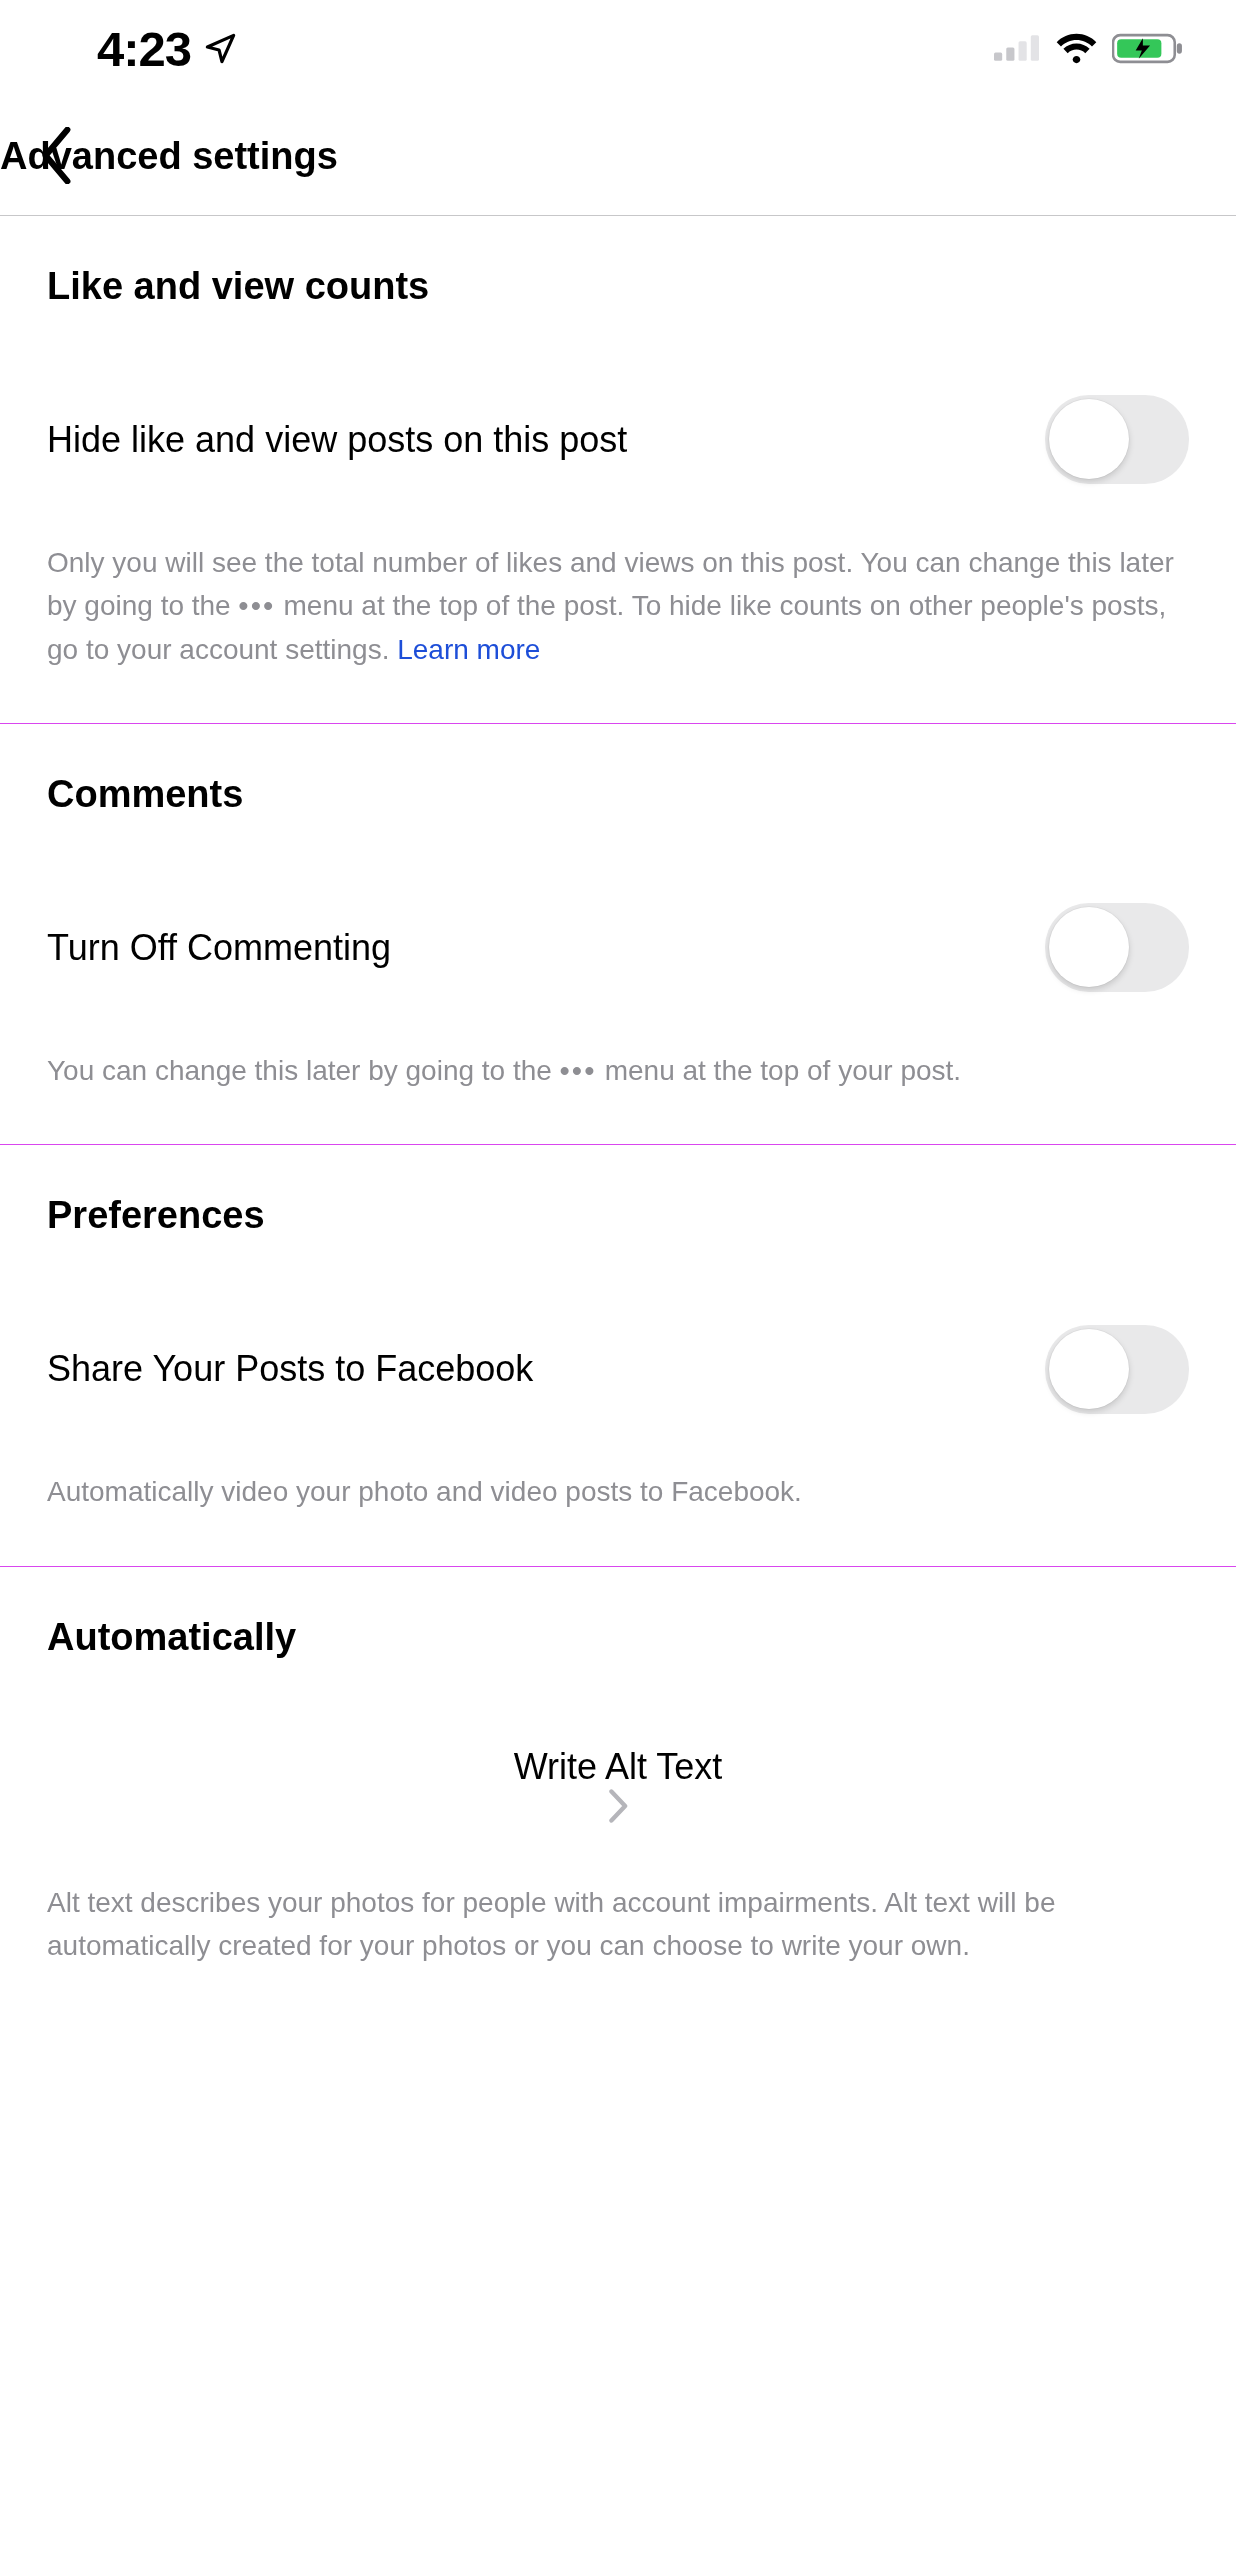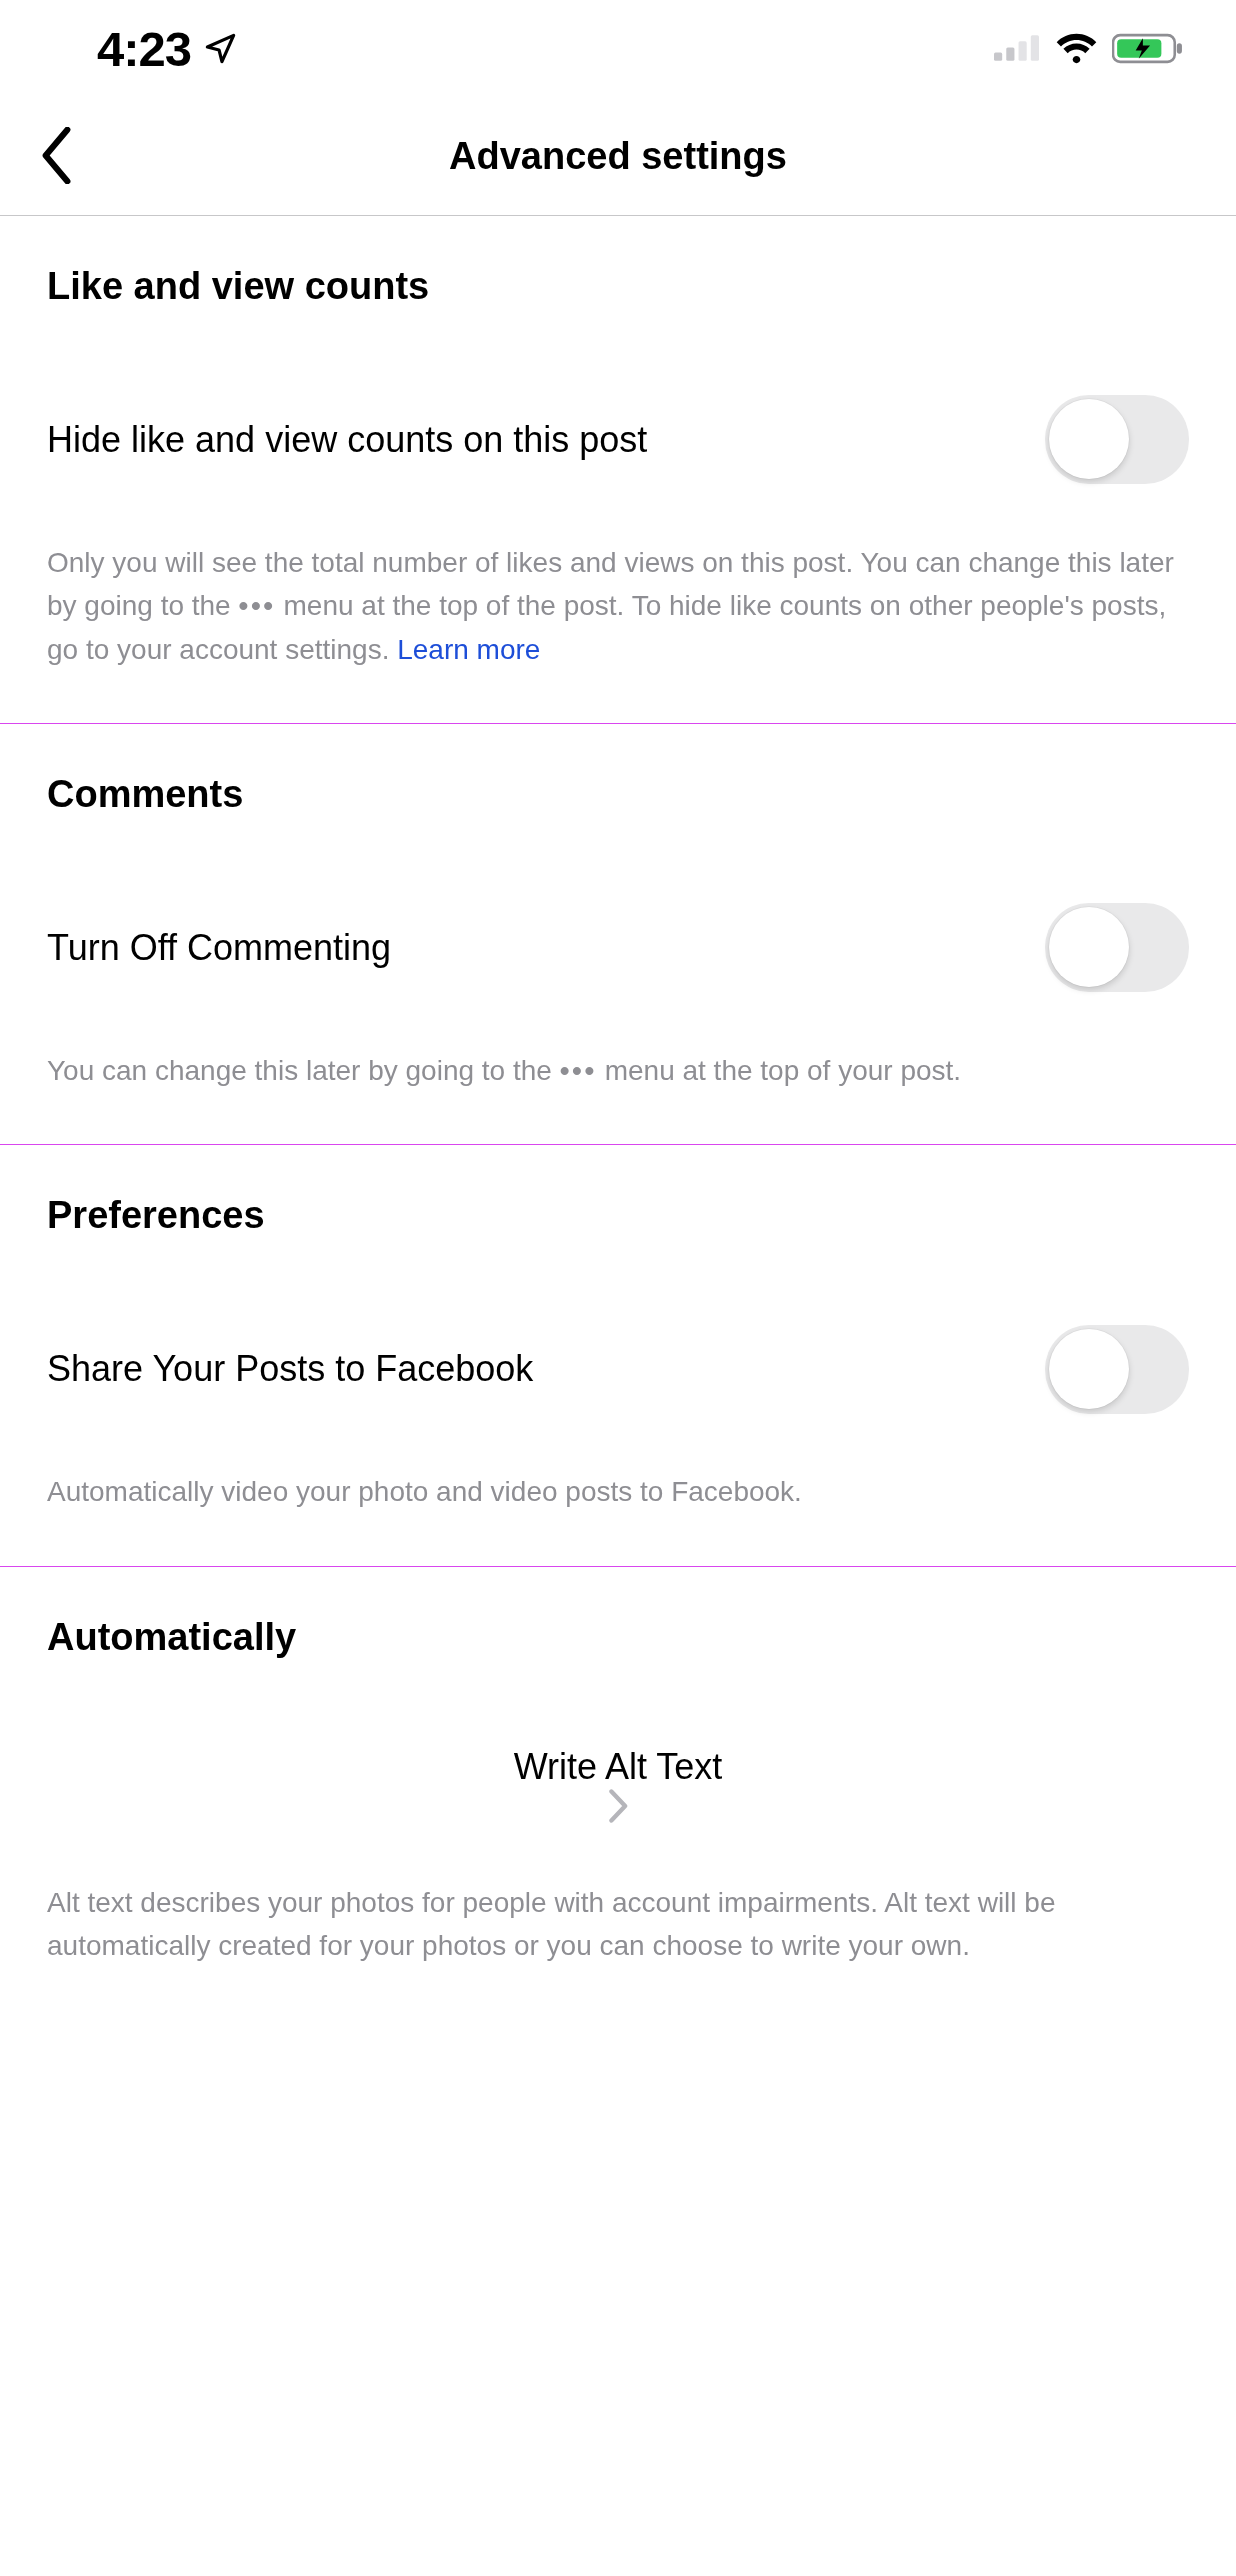--- a/index.html
+++ b/index.html
@@ -39,21 +39,21 @@
     align-items: center;
     gap: 14.4px;
   }
 
   
   .header {
     position: relative;
     height: 118px;
     display: flex;
     align-items: center;
-    justify-content: center;
+    justify-content: flex-start;
     border-bottom: 1px solid #c7c7c9;
   }
   .back-btn {
     position: absolute;
     left: 36px;
     top: 50%;
     transform: translateY(-50%);
     width: 41px;
     height: 62px;
     display: flex;
@@ -175,21 +175,21 @@
         <polyline points="20,2 4,21 20,40"></polyline>
       </svg>
     </span>
   </div>
   <div class="header-title">Advanced settings</div>
 </div>
 
 <div class="section">
   <div class="section-title">Like and view counts</div>
   <div class="row">
-    <div class="row-label">Hide like and view counts on this post</div>
+    <div class="row-label">Hide like and view posts on this post</div>
     <div class="toggle">
       <div class="toggle-knob"></div>
     </div>
   </div>
   <div class="desc">
     <span>Only you will see the total number of likes and views on this post. You can change this later by going to the </span><span class="dots">•••</span><span> menu at the top of the post. To hide like counts on other people's posts, go to your account settings. </span><span class="link">Learn more</span>
   </div>
 </div>
 
 <div class="section">

